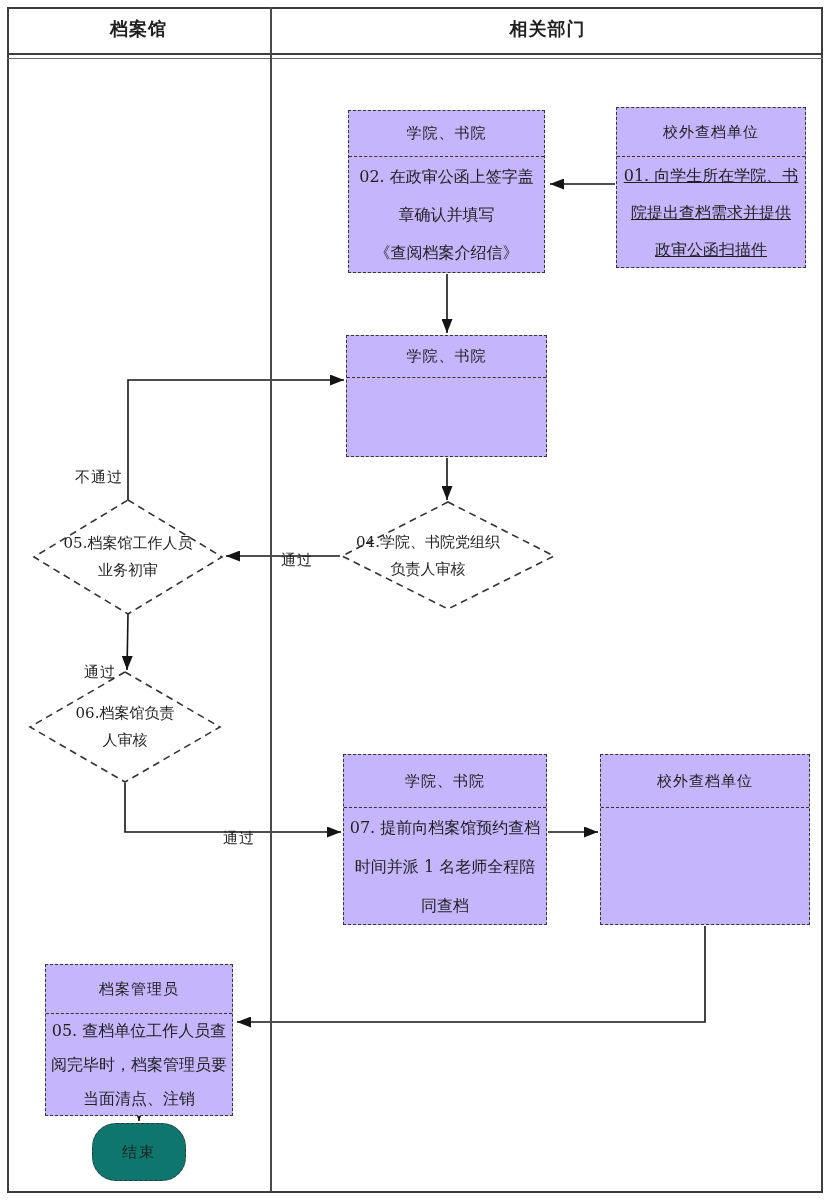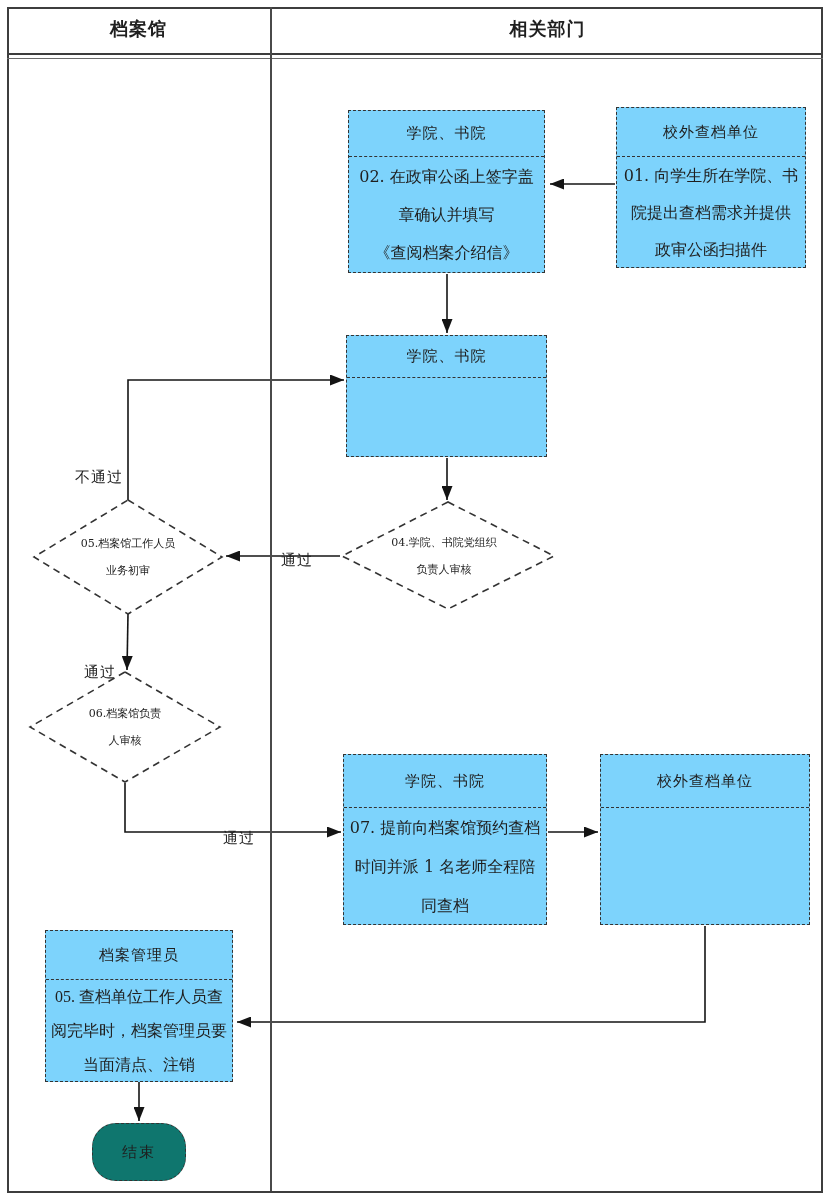--- a/index.html
+++ b/index.html
@@ -12,25 +12,25 @@
     overflow:hidden;
   }
   .abs{position:absolute;}
   
   .frame{left:7px;top:7px;width:812px;height:1182px;border:2px solid #3d3d3d;}
   .hline{left:7px;width:816px;height:0;border-top:2px solid #3d3d3d;}
   .hline2{left:7px;width:816px;height:0;border-top:1px solid #6a6a6a;}
   .vlane{left:270px;top:7px;width:0;height:1184px;border-left:2px solid #4a4a4a;}
   .lane-title{top:17px;font-size:18px;font-weight:bold;text-align:center;letter-spacing:1px;}
   
-  .node{border:1.6px dashed #333;background:#7dd3fc;box-sizing:border-box;}
+  .node{border:1.6px dashed #333;background:#c4b5fd;box-sizing:border-box;}
   .node .hd{border-bottom:1.6px dashed #333;display:flex;align-items:center;justify-content:center;font-size:15px;letter-spacing:1px;}
   .node .bd{text-align:center;white-space:pre-line;font-size:16px;}
   
-  .dlabel{display:flex;align-items:center;justify-content:center;text-align:center;white-space:pre-line;font-size:11px;line-height:27px;}
+  .dlabel{display:flex;align-items:center;justify-content:center;text-align:center;white-space:pre-line;font-size:15px;line-height:27px;}
   .endnode{left:92px;top:1123px;width:94px;height:58px;border:1.6px dashed #333;border-radius:24px;background:#0f766e;box-sizing:border-box;display:flex;align-items:center;justify-content:center;font-size:15px;letter-spacing:2px;}
   .elabel{font-size:15px;text-align:center;letter-spacing:1px;background:transparent;margin-top:34px;}
   svg{position:absolute;left:0;top:0;}
 </style>
 </head>
 <body>
 
 <div id="canvas">
 
   <svg width="831" height="1202" viewBox="0 0 831 1202">
@@ -60,55 +60,55 @@
 
   <div class="abs frame"></div>
   <div class="abs hline" style="top:53px;"></div>
   <div class="abs hline2" style="top:58px;"></div>
   <div class="abs vlane"></div>
   <div class="abs lane-title" style="left:272px;width:551px;">相关部门</div>
   <div class="abs lane-title" style="left:7px;width:263px;">档案馆</div>
 
   <div class="abs node" style="left:616px;top:107px;width:190px;height:161px;">
     <div class="hd" style="height:48px;">校外查档单位</div>
-    <div class="bd" style="line-height:37px;padding-top:0px;">01. 向学生所在学院、书
+    <div class="bd" style="line-height:37px;padding-top:0px;text-decoration:underline;">01. 向学生所在学院、书
 院提出查档需求并提供
 政审公函扫描件</div>
   </div>
 
   <div class="abs node" style="left:348px;top:110px;width:197px;height:163px;">
     <div class="hd" style="height:45px;">学院、书院</div>
     <div class="bd" style="line-height:38px;padding-top:1px;">02. 在政审公函上签字盖
 章确认并填写
 《查阅档案介绍信》</div>
   </div>
 
   <div class="abs node" style="left:346px;top:335px;width:201px;height:122px;">
     <div class="hd" style="height:41px;">学院、书院</div>
   </div>
 
-  <div class="abs dlabel" style="left:348px;top:502px;width:192px;height:107px;">04.学院、书院党组织
+  <div class="abs dlabel" style="left:332px;top:502px;width:192px;height:107px;">04.学院、书院党组织
 负责人审核</div>
   <div class="abs dlabel" style="left:38px;top:500px;width:180px;height:114px;">05.档案馆工作人员
 业务初审</div>
   <div class="abs dlabel" style="left:35px;top:672px;width:180px;height:110px;">06.档案馆负责
 人审核</div>
 
   <div class="abs node" style="left:343px;top:754px;width:204px;height:171px;">
     <div class="hd" style="height:52px;">学院、书院</div>
     <div class="bd" style="line-height:39px;">07. 提前向档案馆预约查档
 时间并派 1 名老师全程陪
 同查档</div>
   </div>
 
   <div class="abs node" style="left:600px;top:754px;width:210px;height:171px;">
     <div class="hd" style="height:52px;">校外查档单位</div>
   </div>
 
-  <div class="abs node" style="left:45px;top:930px;width:188px;height:152px;font-family:Liberation Serif, serif;">
+  <div class="abs node" style="left:45px;top:964px;width:188px;height:152px;">
     <div class="hd" style="height:48px;">档案管理员</div>
     <div class="bd" style="line-height:34px;">05. 查档单位工作人员查
 阅完毕时，档案管理员要
 当面清点、注销</div>
   </div>
 
   <div class="abs endnode">结束</div>
 
   <div class="abs elabel" style="left:59px;top:434px;width:80px;">不通过</div>
   <div class="abs elabel" style="left:265px;top:517px;width:64px;">通过</div>

